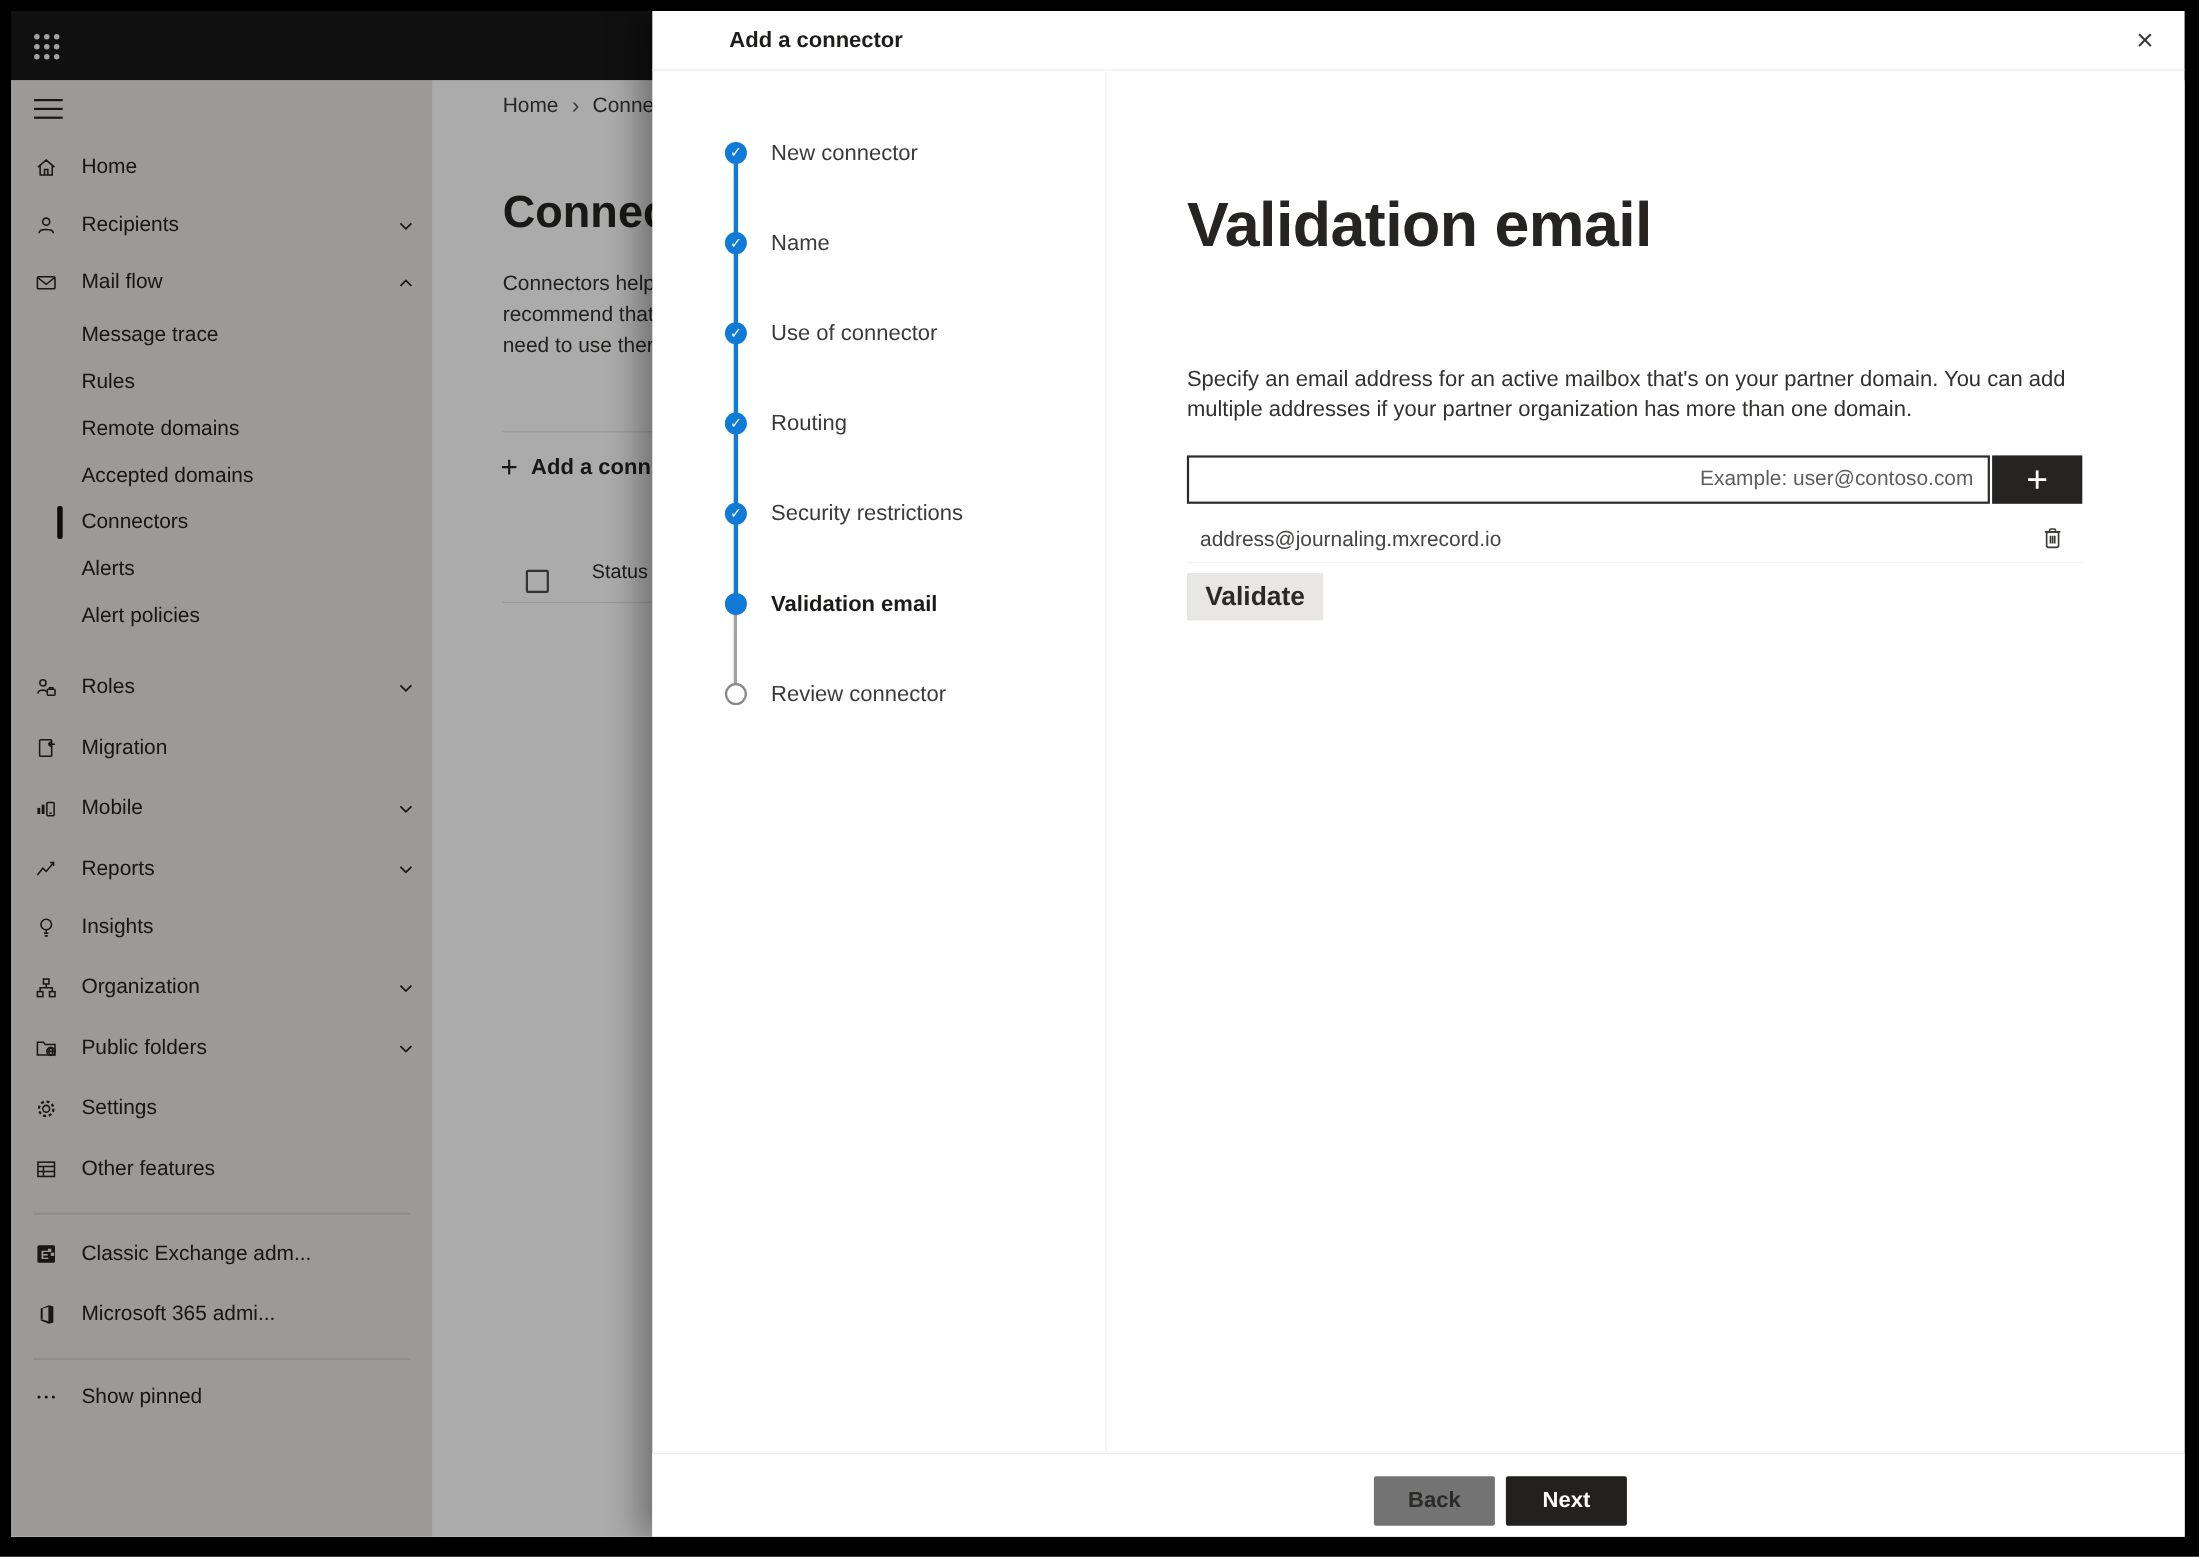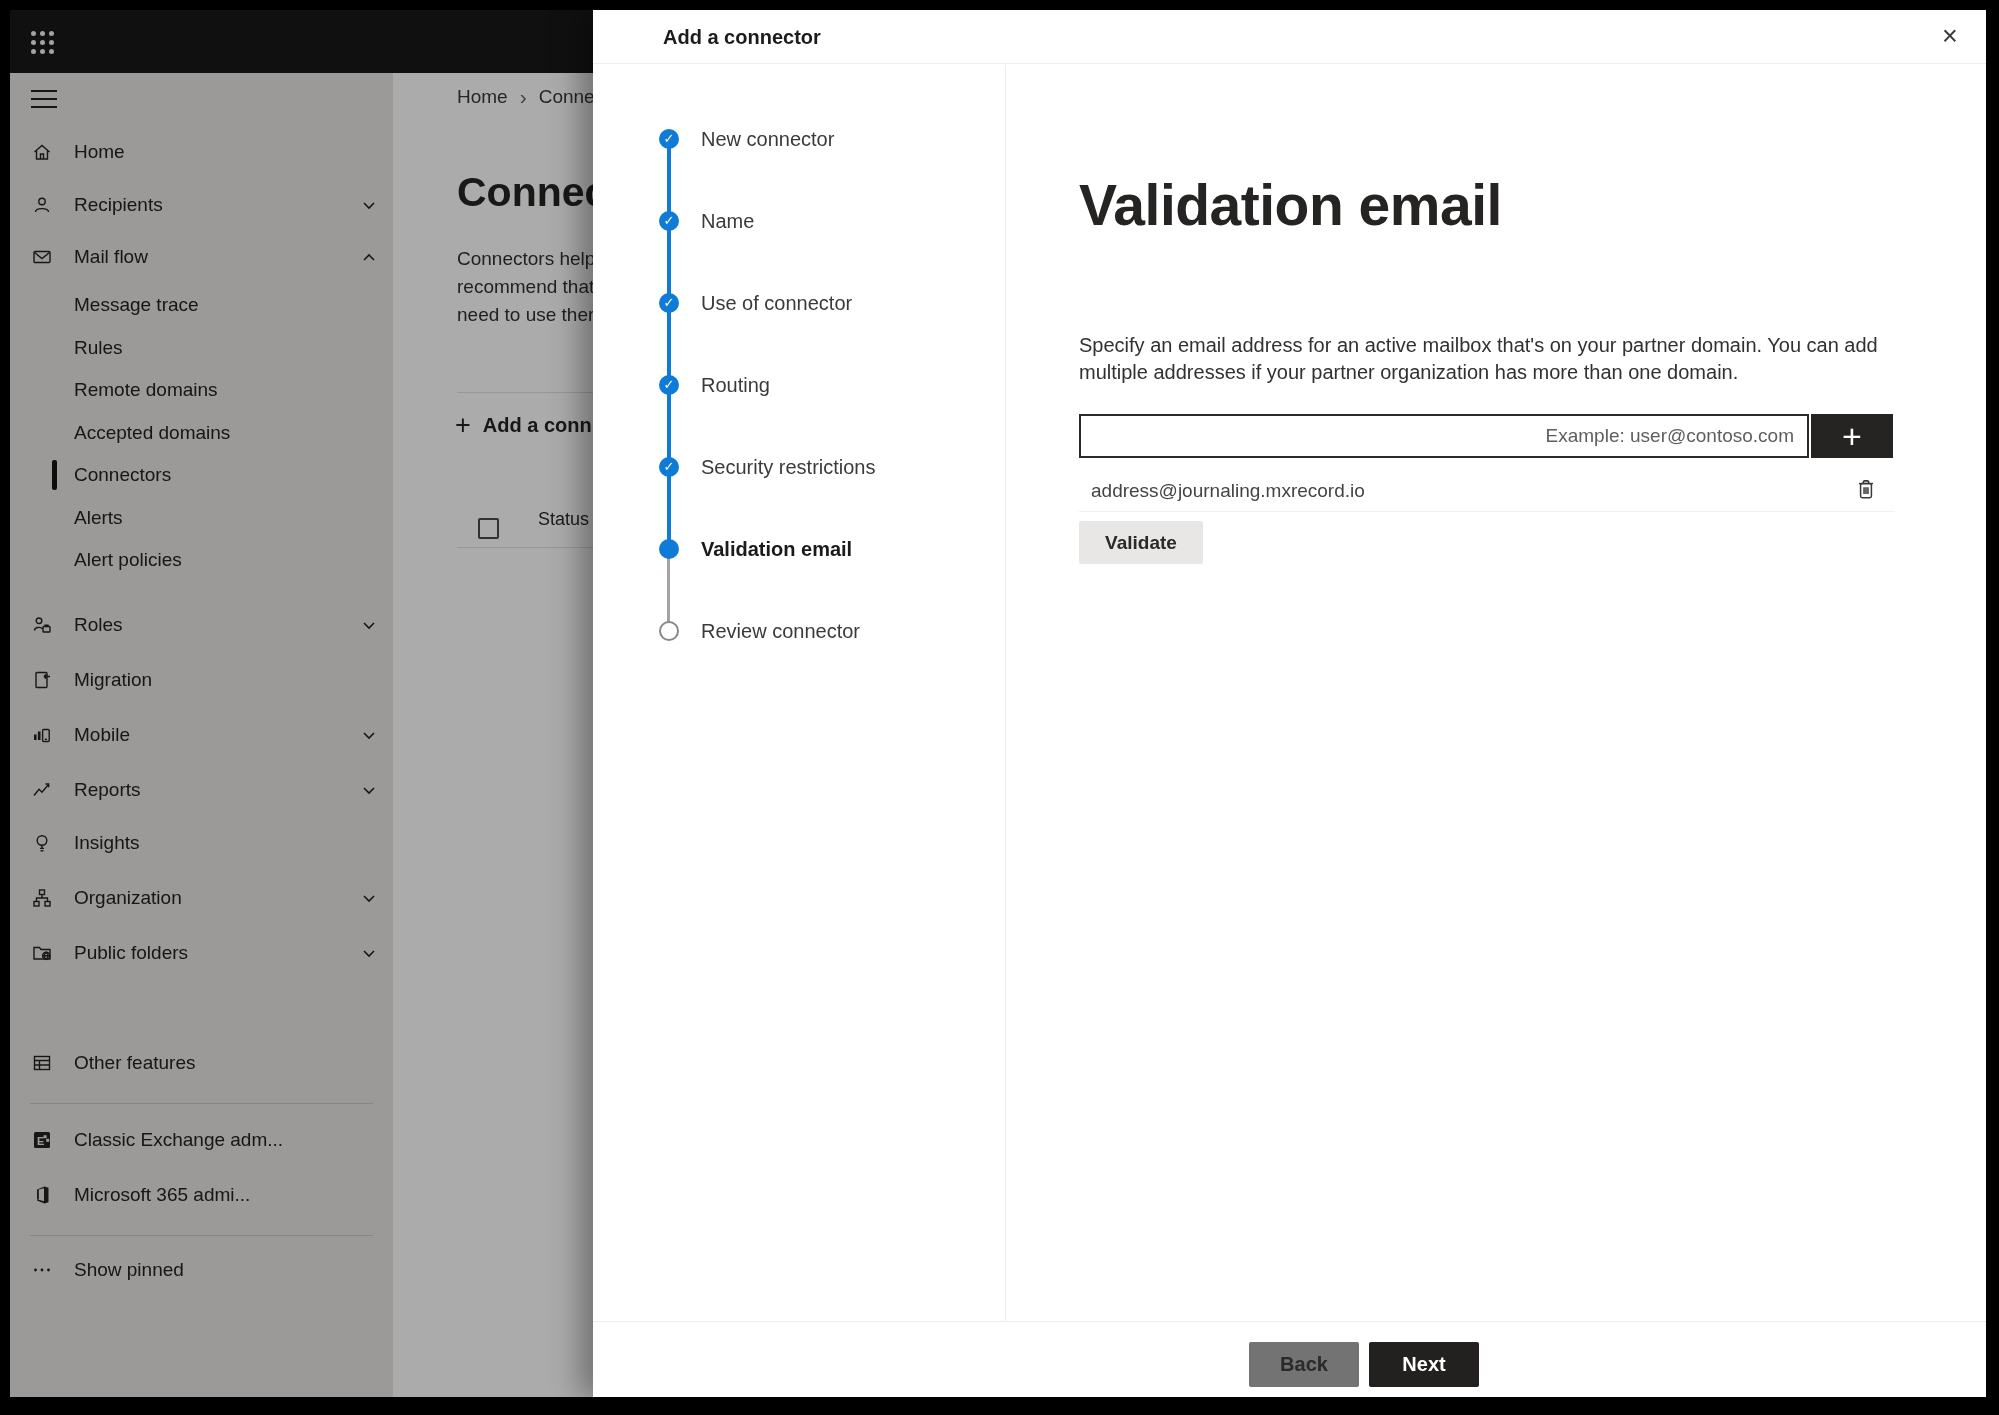--- a/index.html
+++ b/index.html
@@ -62,21 +62,21 @@
   
   .v-heading { position:absolute; left:486px; top:162px; font-size:57px; font-weight:bold; color:#252423; letter-spacing:-0.5px; }
   .v-desc { position:absolute; left:486px; top:322px; font-size:20px; line-height:27px; color:#323130; white-space:nowrap; }
   .email-input { position:absolute; left:486px; top:404px; width:730px; height:44px; border:2px solid #2b2a29; background:#fff; font-size:19px; color:#201f1e; padding:0 13px; outline:none; font-family:inherit;text-align:right; }
   .email-input::placeholder { color:#605e5c; opacity:1; }
   .add-addr-btn { position:absolute; left:1218px; top:404px; width:82px; height:44px; background:#252423; border:none; color:#fff; font-size:34px; font-weight:300; line-height:40px; cursor:pointer; font-family:inherit; }
   .addr-row-text { position:absolute; left:498px; top:470px; font-size:19px; color:#454442; }
   .trash-btn { position:absolute; left:1258px; top:464px; width:30px; height:30px; cursor:pointer; }
   .trash-btn svg { width:26px; height:26px; display:block; margin:2px auto; }
   .list-div { position:absolute; left:486px; top:501px; width:816px; height:1px; background:#f1f0ee; }
-  .validate-btn { position:absolute; left:486px; top:511px; width:124px; height:43px; background:#e9e7e5; border:none; border-radius:2px; font-size:19px; font-weight:bold; color:#2b2a29; cursor:pointer; font-family:inherit; }
+  .validate-btn { position:absolute; left:486px; top:511px; width:124px; height:43px; background:#e9e7e5; border:none; border-radius:2px; font-size:24px; font-weight:bold; color:#2b2a29; cursor:pointer; font-family:inherit; }
 
   
   .modal-footer { position:absolute; left:0; right:0; top:1311px; height:76px; border-top:1px solid #edebe9; background:#fff; }
   .back-btn { position:absolute; left:656px; top:20px; width:110px; height:45px; background:#737373; border:none; border-radius:2px; font-size:20px; font-weight:bold; color:#2b2a29; cursor:pointer; font-family:inherit; }
   .next-btn { position:absolute; left:776px; top:20px; width:110px; height:45px; background:#222120; border:none; border-radius:2px; font-size:20px; font-weight:bold; color:#ffffff; cursor:pointer; font-family:inherit; }
 
   .hamburger { cursor:pointer; }
   .hamburger i { position:absolute; left:21px; width:26px; height:2.4px; background:#24231f; }
   .hamburger i:nth-child(1){ top:10px; } .hamburger i:nth-child(2){ top:18px; } .hamburger i:nth-child(3){ top:26px; }
 </style>
@@ -265,20 +265,29 @@
             </svg>
           </span>
         <span class="nav-label">Public folders</span>
         <span class="chev">
             <svg viewBox="0 0 16 16" fill="none" stroke="#24231f" stroke-width="1.6">
               <path d="M3 6l5 5 5-5"></path>
             </svg>
           </span>
       </div>
 
+      <div class="nav-item" style="top:917px;">
+        <span class="nav-icon">
+            <svg viewBox="0 0 22 22" fill="none" stroke="#24231f" stroke-width="1.4">
+              <circle cx="11" cy="11" r="3.1"></circle>
+              <circle cx="11" cy="11" r="6.6" stroke-width="2.1" stroke-dasharray="2.7 2.5"></circle>
+            </svg>
+          </span>
+        <span class="nav-label">Settings</span>
+      </div>
 
       <div class="nav-item" style="top:972px;">
         <span class="nav-icon">
             <svg viewBox="0 0 22 22" fill="none" stroke="#24231f" stroke-width="1.4">
               <rect x="3.5" y="4.5" width="15" height="13"></rect>
               <path d="M3.5 8.5h15M8.5 8.5v9M3.5 13h15"></path>
             </svg>
           </span>
         <span class="nav-label">Other features</span>
       </div>

